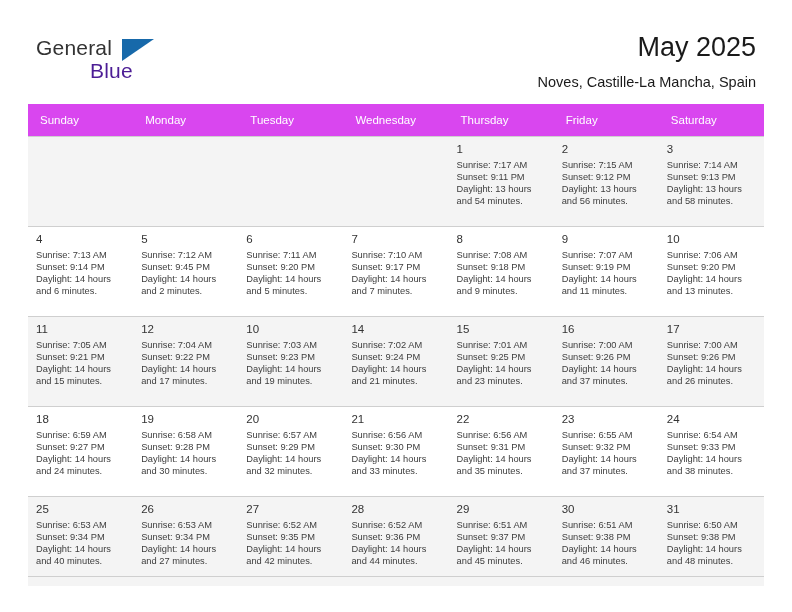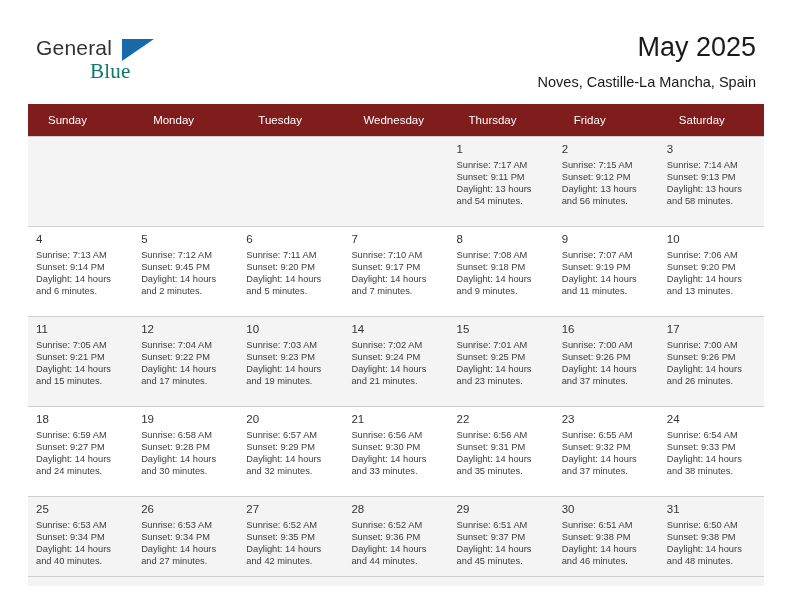--- a/index.html
+++ b/index.html
@@ -44,22 +44,22 @@
     letter-spacing: 0.2px;
     color: #333333;
     font-family: "Liberation Sans", sans-serif;
   }
   .brand-blue {
     position: absolute;
     left: 54px;
     top: 23px;
     font-size: 21px;
     letter-spacing: 0.2px;
-    color: #0f766e;
-    font-family: Liberation Serif, serif;
+    color: #4c1d95;
+    font-family: Liberation Sans, sans-serif;
   }
   .brand-flag {
     position: absolute;
     left: 86px;
     top: 3px;
     width: 0;
     height: 0;
     border-left: 32px solid #1769aa;
     border-bottom: 22px solid transparent;
   }
@@ -87,26 +87,26 @@
   
   .calendar {
     position: absolute;
     left: 28px;
     top: 104px;
     width: 736px;
     border-collapse: collapse;
     table-layout: fixed;
   }
   .calendar th {
-    background: #7f1d1d;
+    background: #d946ef;
     color: #ffffff;
     font-size: 11.5px;
     font-weight: normal;
     text-align: left;
-    padding: 6px 0 6px 20px;
+    padding: 6px 0 6px 12px;
     height: 20px;
     vertical-align: middle;
     border: none;
   }
   .calendar td {
     width: 105.14px;
     height: 74px;
     vertical-align: top;
     padding: 0;
     border: none;

